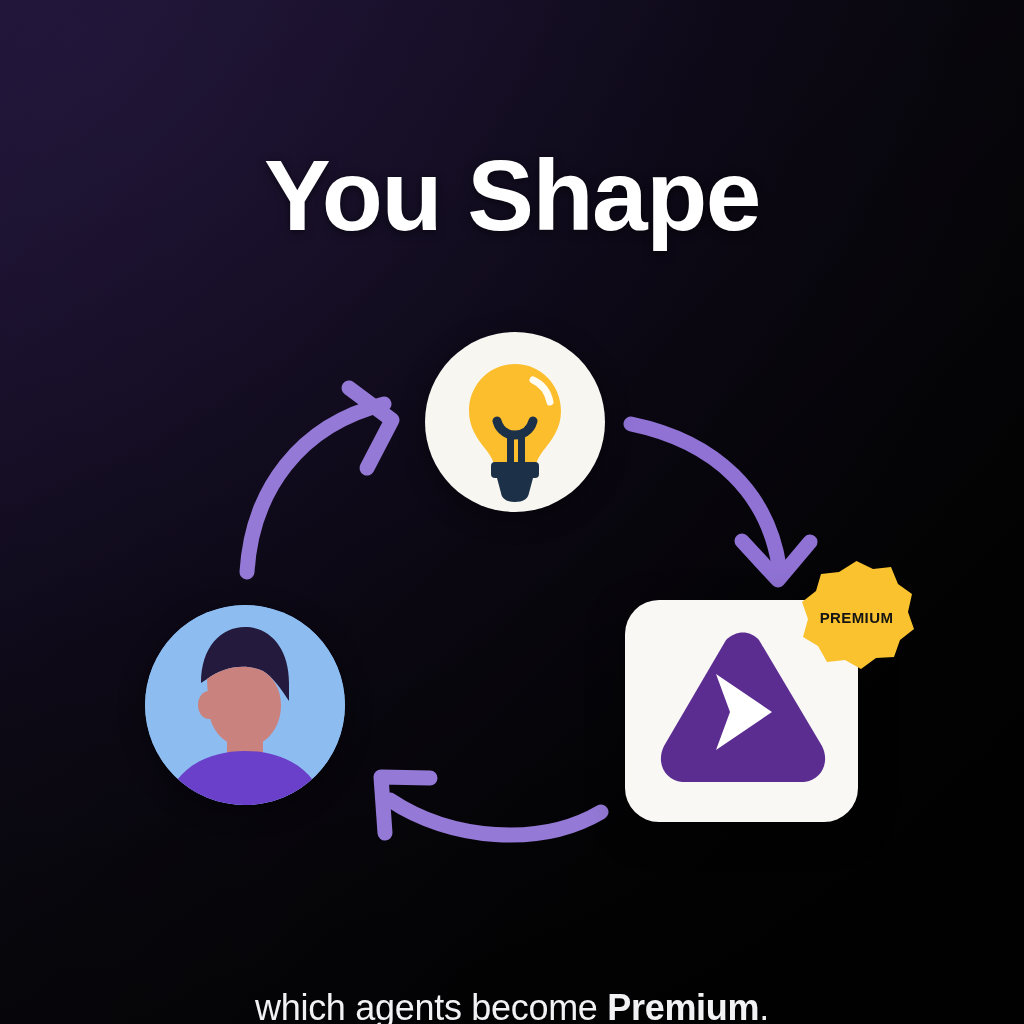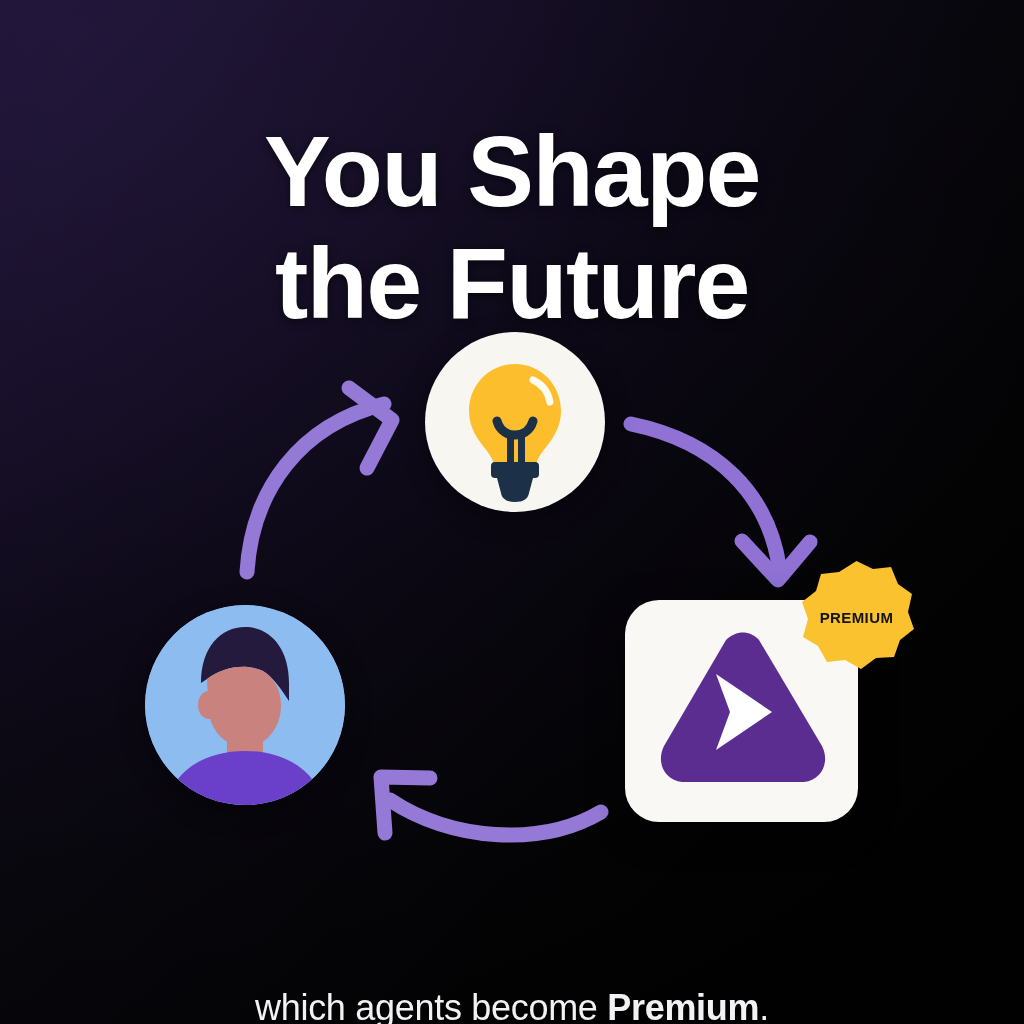--- a/index.html
+++ b/index.html
@@ -21,21 +21,21 @@
     position: absolute;
     inset: 0;
     background: linear-gradient(135deg, rgba(40,26,70,0.55) 0%, rgba(18,12,32,0.25) 35%, rgba(0,0,0,0.55) 72%, rgba(0,0,0,0.85) 100%);
     pointer-events: none;
   }
 
   
   .headline {
     position: absolute;
     left: 0;
-    top: 48px;
+    top: 72px;
     width: 1024px;
     text-align: center;
     color: #ffffff;
     font-size: 100px;
     font-weight: bold;
     line-height: 1.12;
     letter-spacing: -1.5px;
     z-index: 5;
     text-shadow: 0 2px 10px rgba(0,0,0,0.55);
   }
@@ -137,21 +137,20 @@
     letter-spacing: 0.4px;
   }
 </style>
 </head>
 <body>
 
 <div id="canvas">
 
   <h1 class="headline">
     <span class="l1">You Shape</span>
-    <span class="l2">the Future</span>
   </h1>
 
   <div class="diagram">
 
     <svg class="arrows" viewBox="0 0 1024 1024">
 
       <g>
         <path d="M 247 572 C 252 490 300 425 384 404" fill="none" stroke="#9479d6" stroke-width="15" stroke-linecap="round"></path>
         <path d="M 349 388 L 392 420 L 367 468" fill="none" stroke="#9479d6" stroke-width="15" stroke-linecap="round" stroke-linejoin="round"></path>
       </g>

